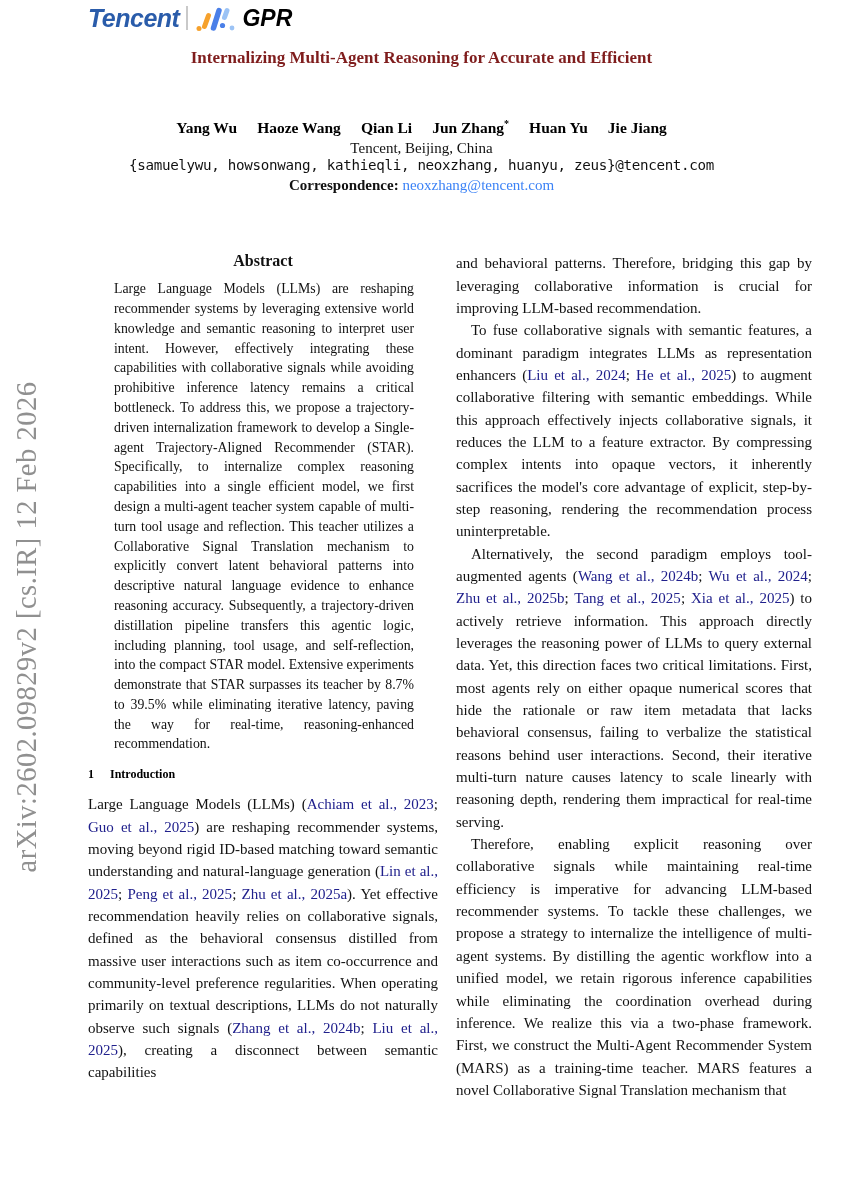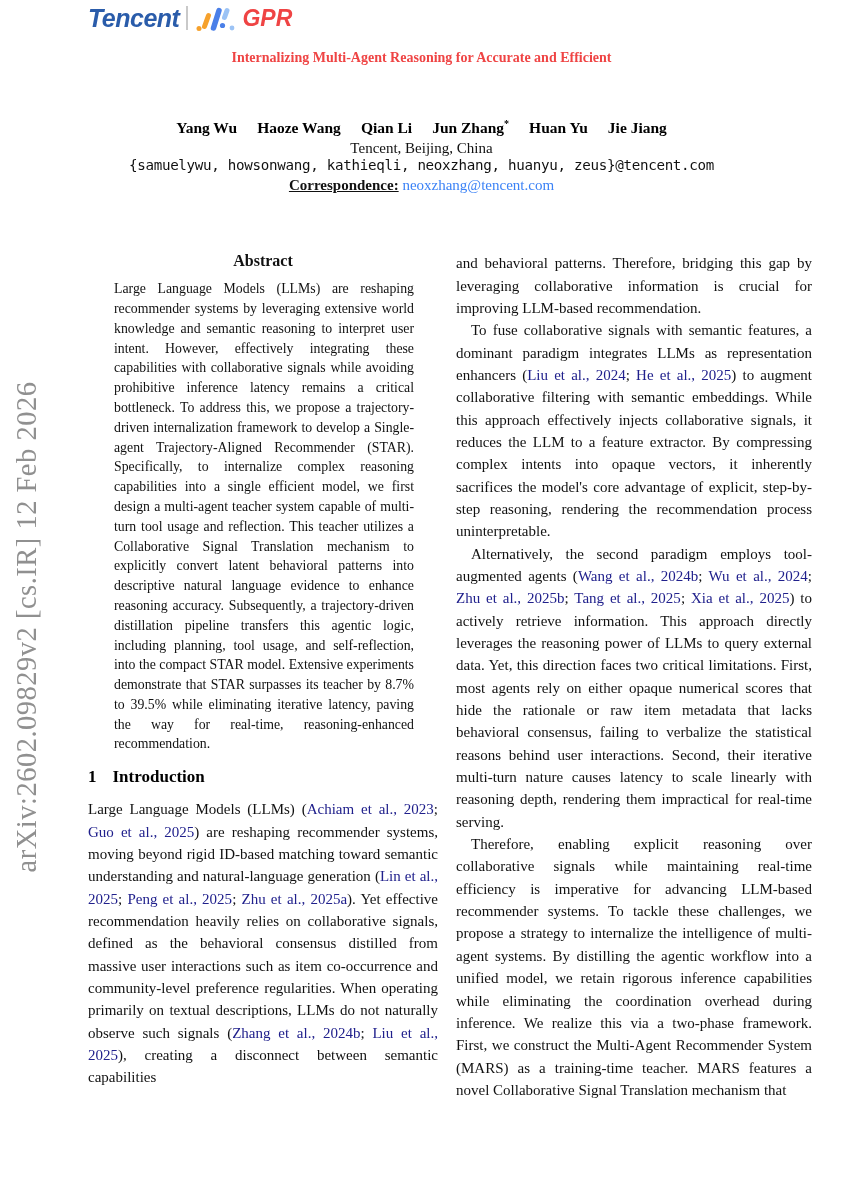--- a/index.html
+++ b/index.html
@@ -23,57 +23,57 @@
     position:absolute; left:88px; top:3px; height:30px;
     display:flex; align-items:center; gap:7px;
     font-family:"Liberation Sans", sans-serif;
   }
   .logo .tencent {
     font-size:25px; font-weight:bold; font-style:italic;
     color:#2a5caa; letter-spacing:-0.5px;
   }
   .logo .logo-divider { width:2px; height:24px; background:#c9c9c9; }
   .logo .gpr {
-    font-size:23px; font-weight:bold; font-style:italic; color:#ef4444;
+    font-size:23px; font-weight:bold; font-style:italic; color:#000000;
   }
   .header { text-align:center; padding-top:44px; }
   .paper-title {
-    font-size:14px; font-weight:bold; line-height:28px; color:#ef4444;
+    font-size:17px; font-weight:bold; line-height:28px; color:#7f1d1d;
   }
   .authors { margin-top:46px; font-size:15.5px; font-weight:bold; color:#000; }
   .authors .author { margin:0 10px; white-space:nowrap; }
   .authors sup { font-size:10px; }
   .affiliation { margin-top:3px; font-size:15px; }
   .emails {
     font-size:14.2px;
     font-family:"DejaVu Sans Mono", monospace; letter-spacing:-0.3px;
   }
   .correspondence { margin-top:4px; font-size:15px; }
-  .correspondence .label { font-weight:bold;text-decoration:underline; }
+  .correspondence .label { font-weight:bold; }
   .email-link { color:#3b82f6; text-decoration:none; cursor:pointer;font-family:Liberation Serif, serif; }
 
   
   .columns {
     margin-top:58px; padding-left:88px; padding-right:31px;
     display:flex; gap:18px;
   }
   .col-left  { width:350px; flex:none; }
   .col-right { width:356px; flex:none; }
 
   .abstract-heading {
     text-align:center; font-weight:bold; font-size:16px; margin-bottom:9px;
   }
   .abstract-text {
     padding:0 24px 0 26px;
     font-size:13.8px; line-height:19.8px;
     text-align:justify; hyphens:auto; -webkit-hyphens:auto;
   }
   .section-heading {
     margin-top:13px; margin-bottom:11px;
-    font-size:17px; font-weight:bold; color:#000;
+    font-size:12px; font-weight:bold; color:#000;
   }
   .section-heading .sec-num { margin-right:16px; }
   .body-par {
     font-size:15px; line-height:22.35px;
     text-align:justify; hyphens:auto; -webkit-hyphens:auto;
   }
   .body-par.indent { text-indent:15px; }
   .cite { color:#20208c; cursor:pointer; }
 </style>
 </head>

